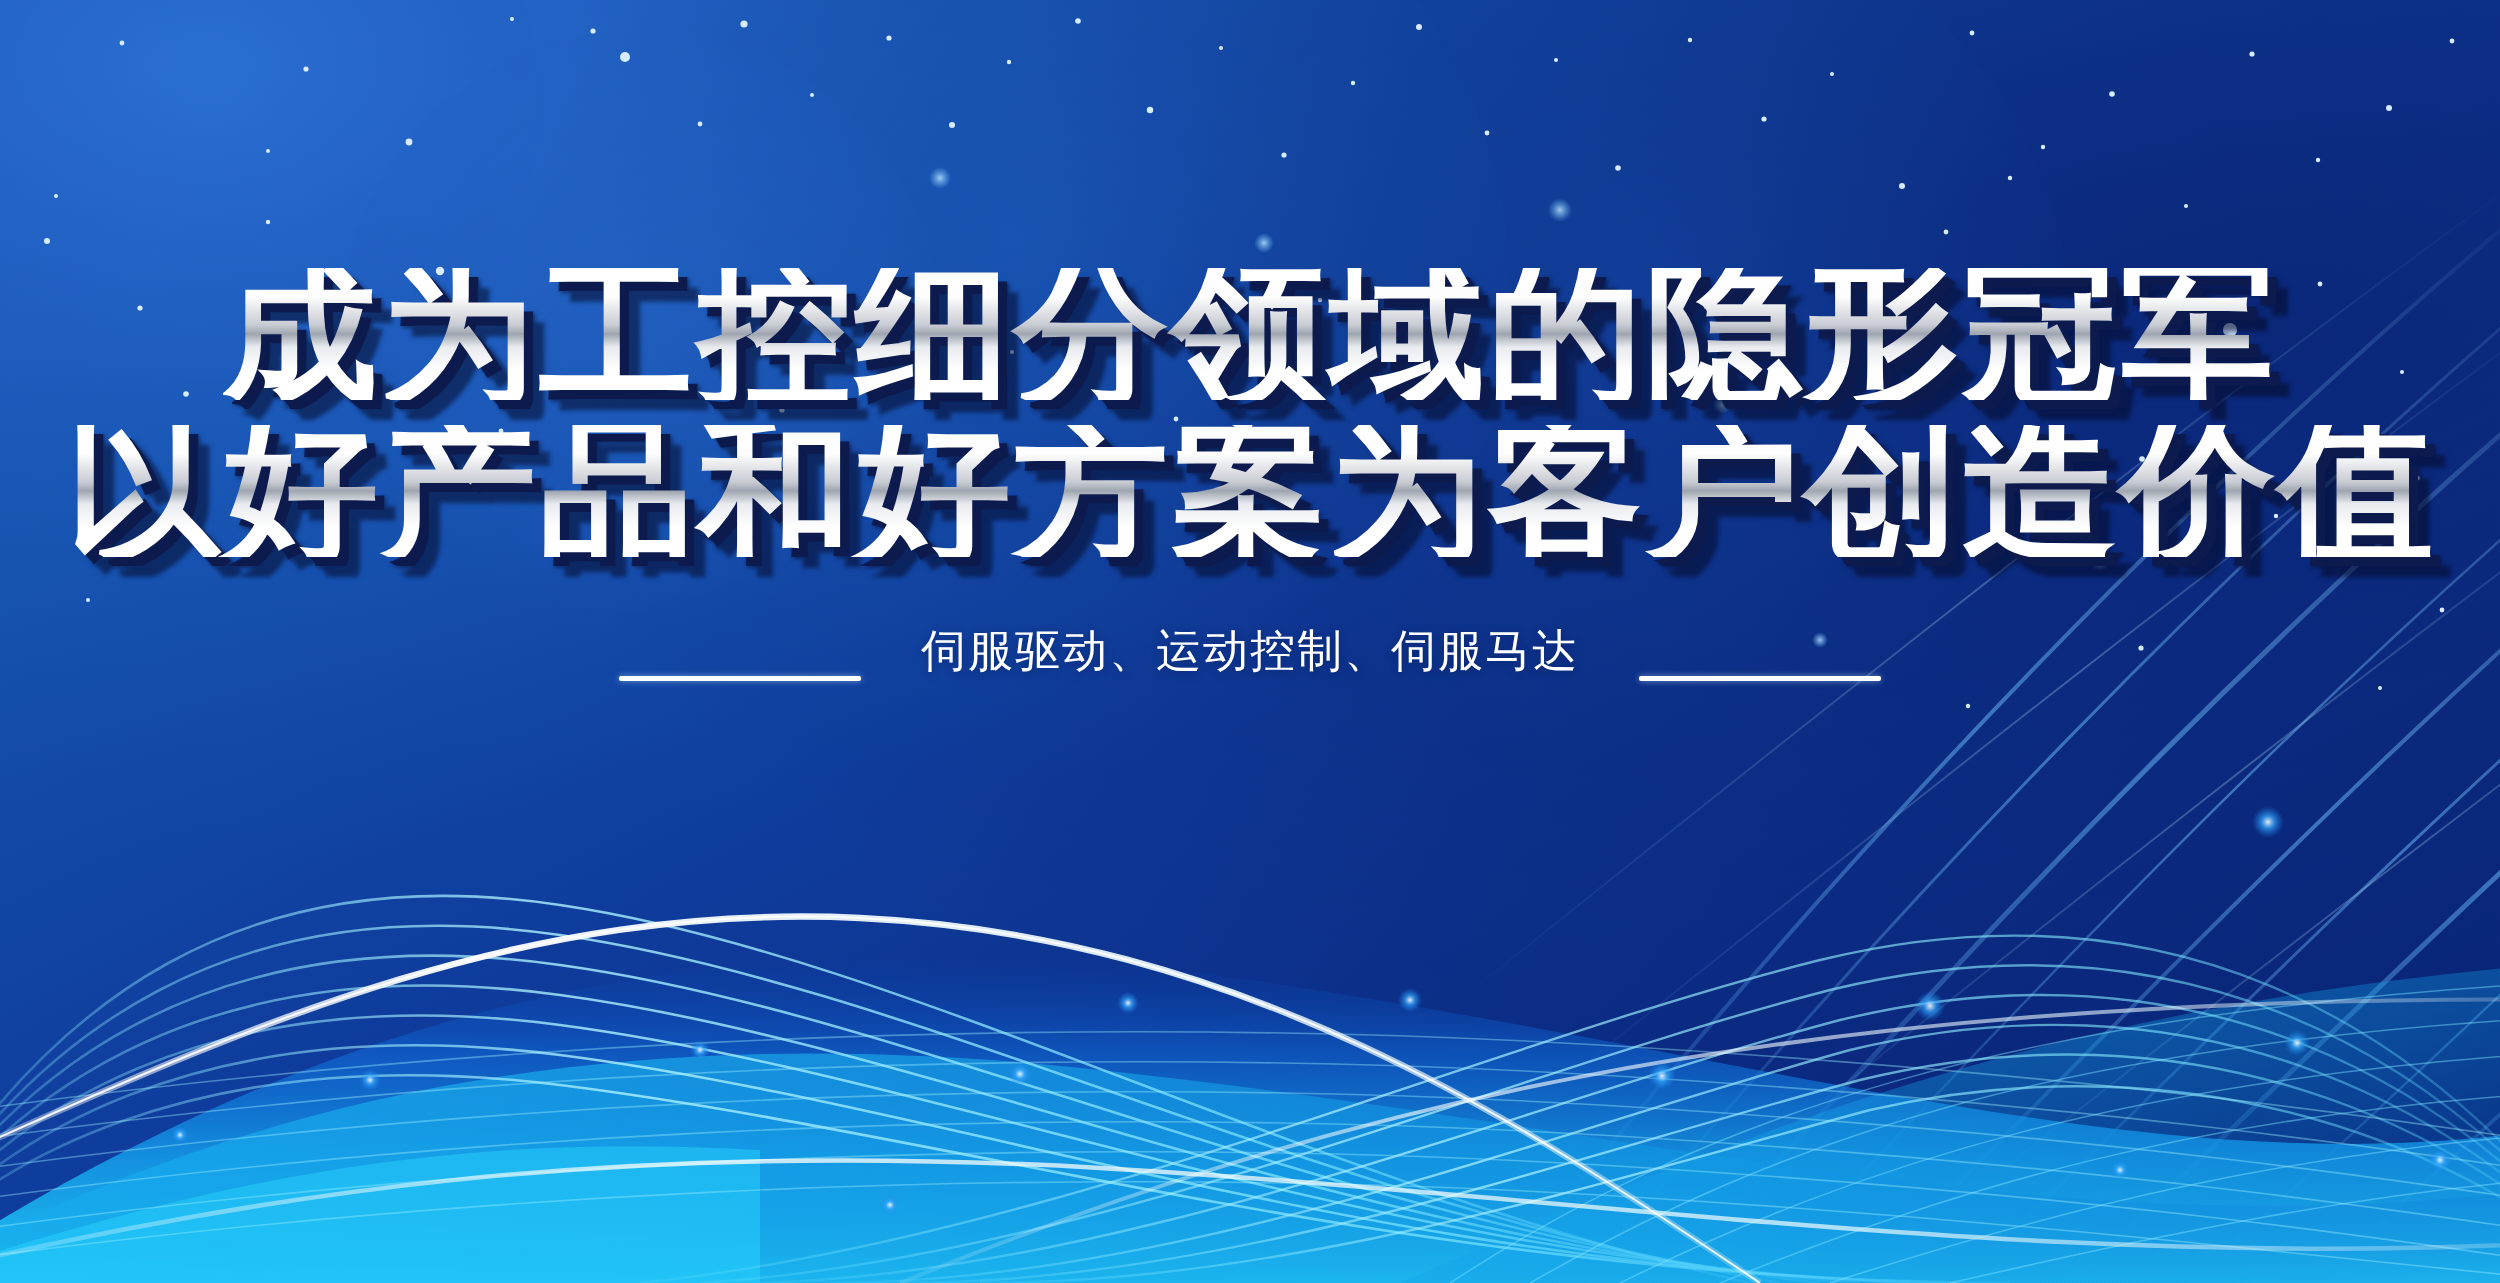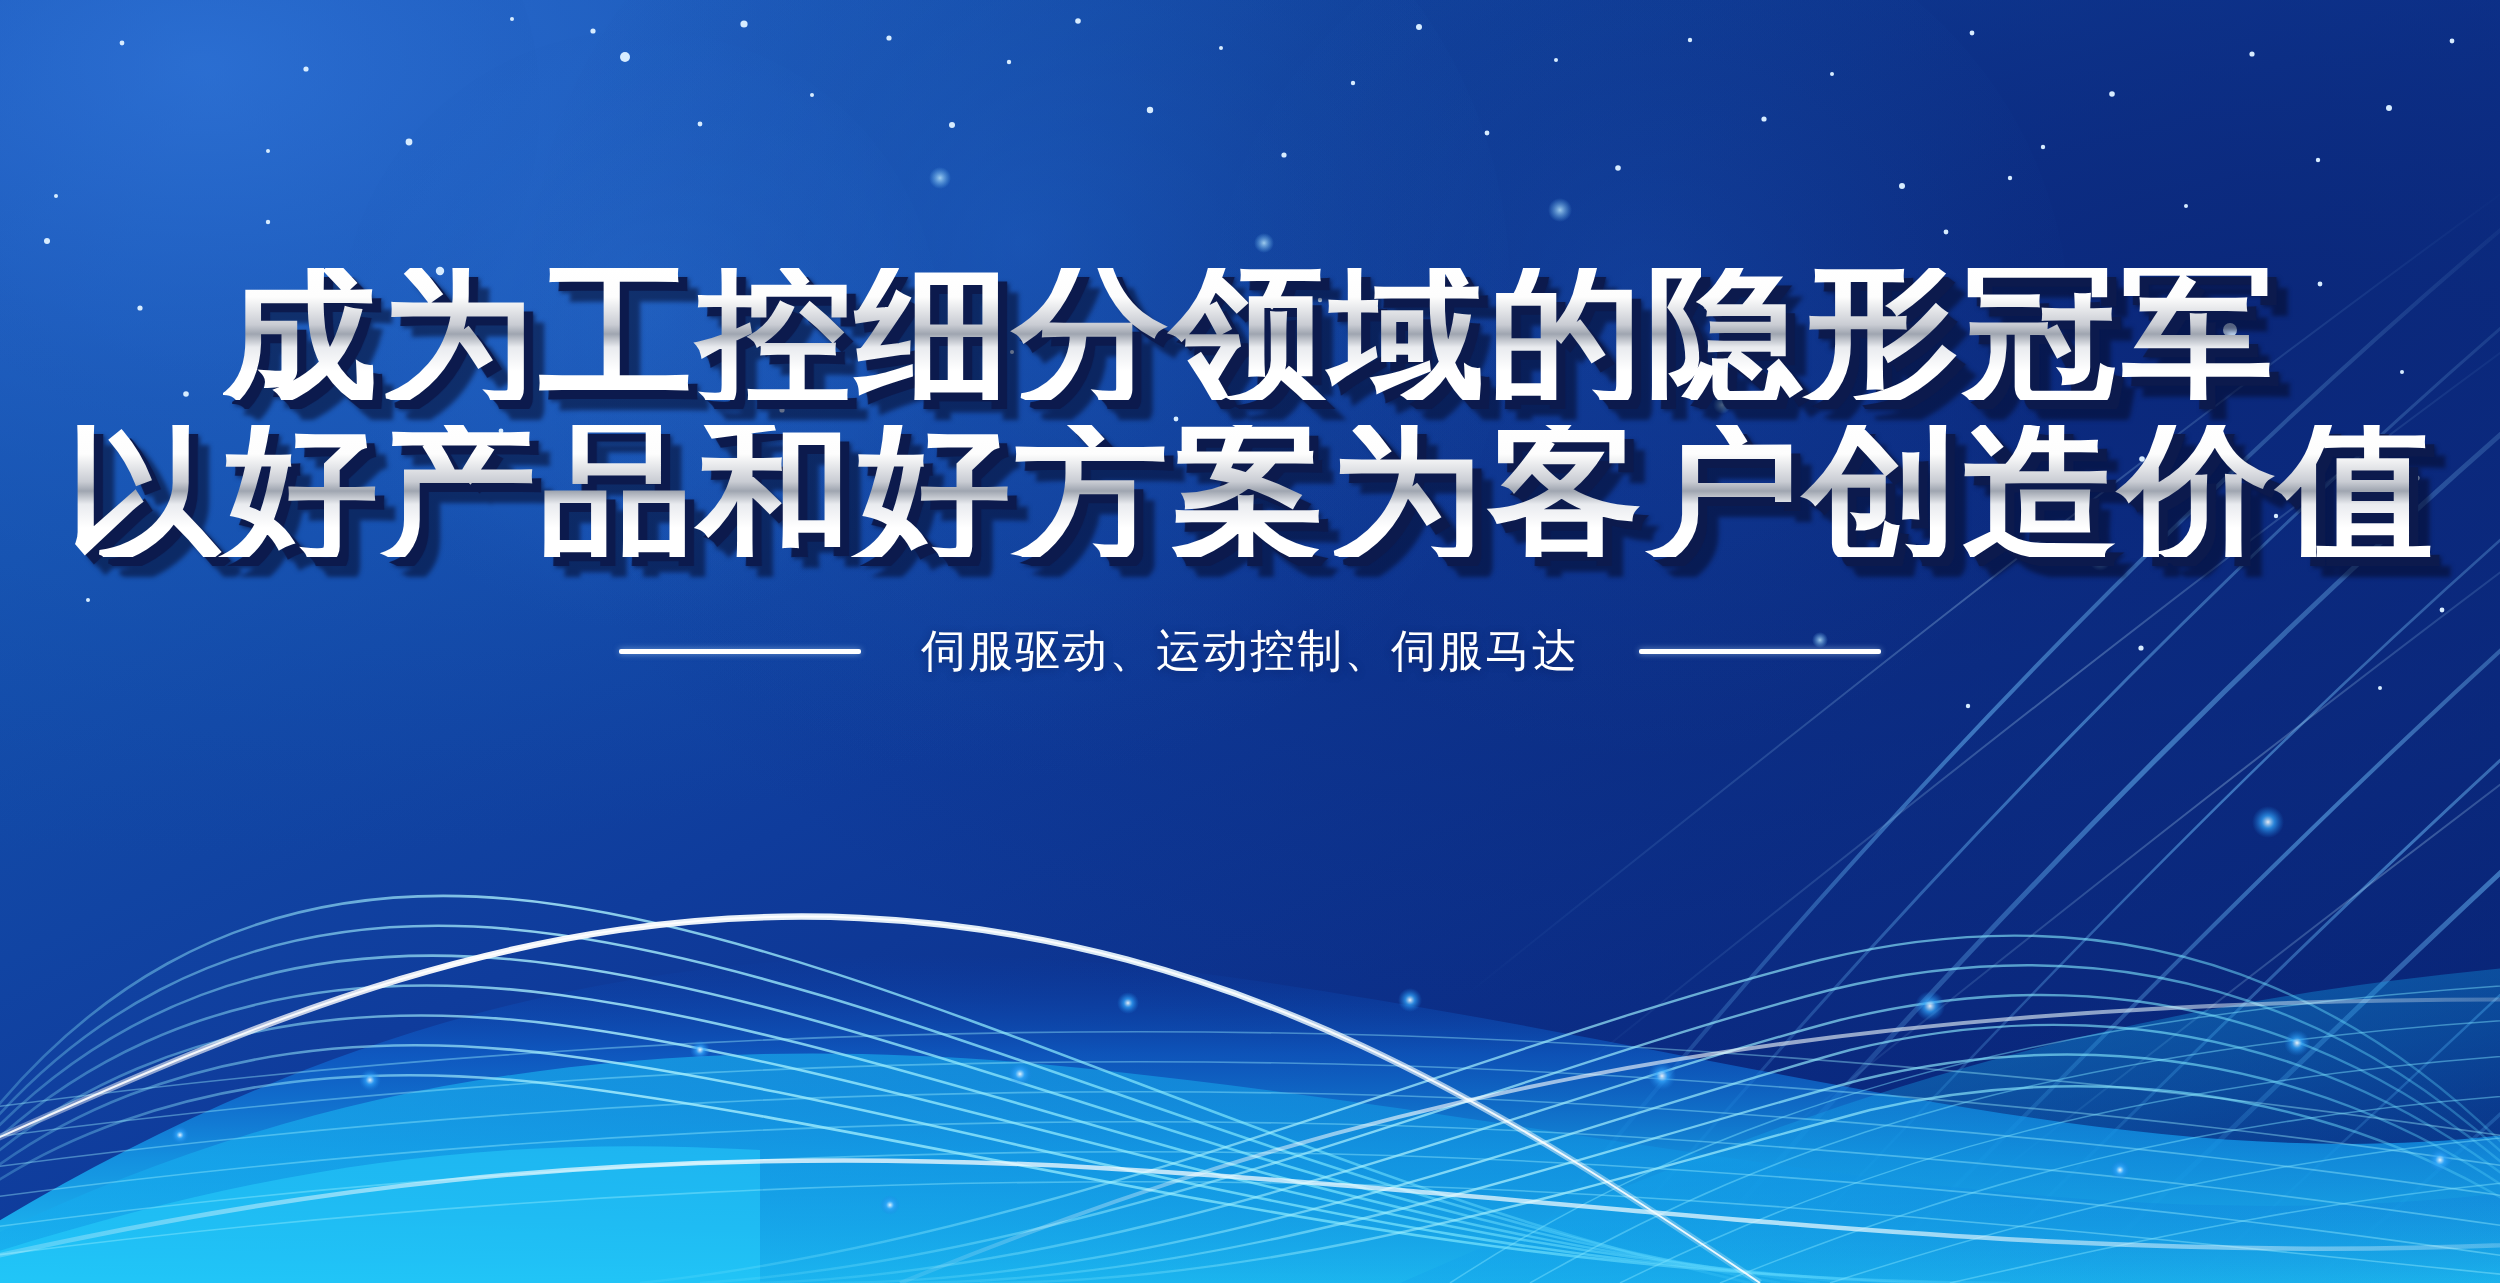--- a/index.html
+++ b/index.html
@@ -35,21 +35,21 @@
     -webkit-background-clip:text;
     background-clip:text;
     color:transparent;
     -webkit-text-fill-color:transparent;
     filter:drop-shadow(9px 9px 0px #0c1a4d) drop-shadow(11px 11px 2px rgba(4,10,40,.55));
     transform:scaleX(1.02);
   }
   .headline.l2{margin-top:25px;}
 
   .subrow{
-    display:flex;align-items:center;justify-content:center;
+    display:flex;align-items:flex-end;justify-content:center;
     gap:60px;
     margin-top:64px;
   }
   .rule{
     width:242px;height:5px;background:#ffffff;border-radius:2px;
     box-shadow:0 0 6px rgba(190,225,255,.55);
   }
   .subtitle{
     font-size:45px;color:#ffffff;letter-spacing:2px;white-space:nowrap;
     font-family:"DejaVu Sans","Liberation Sans",sans-serif;

